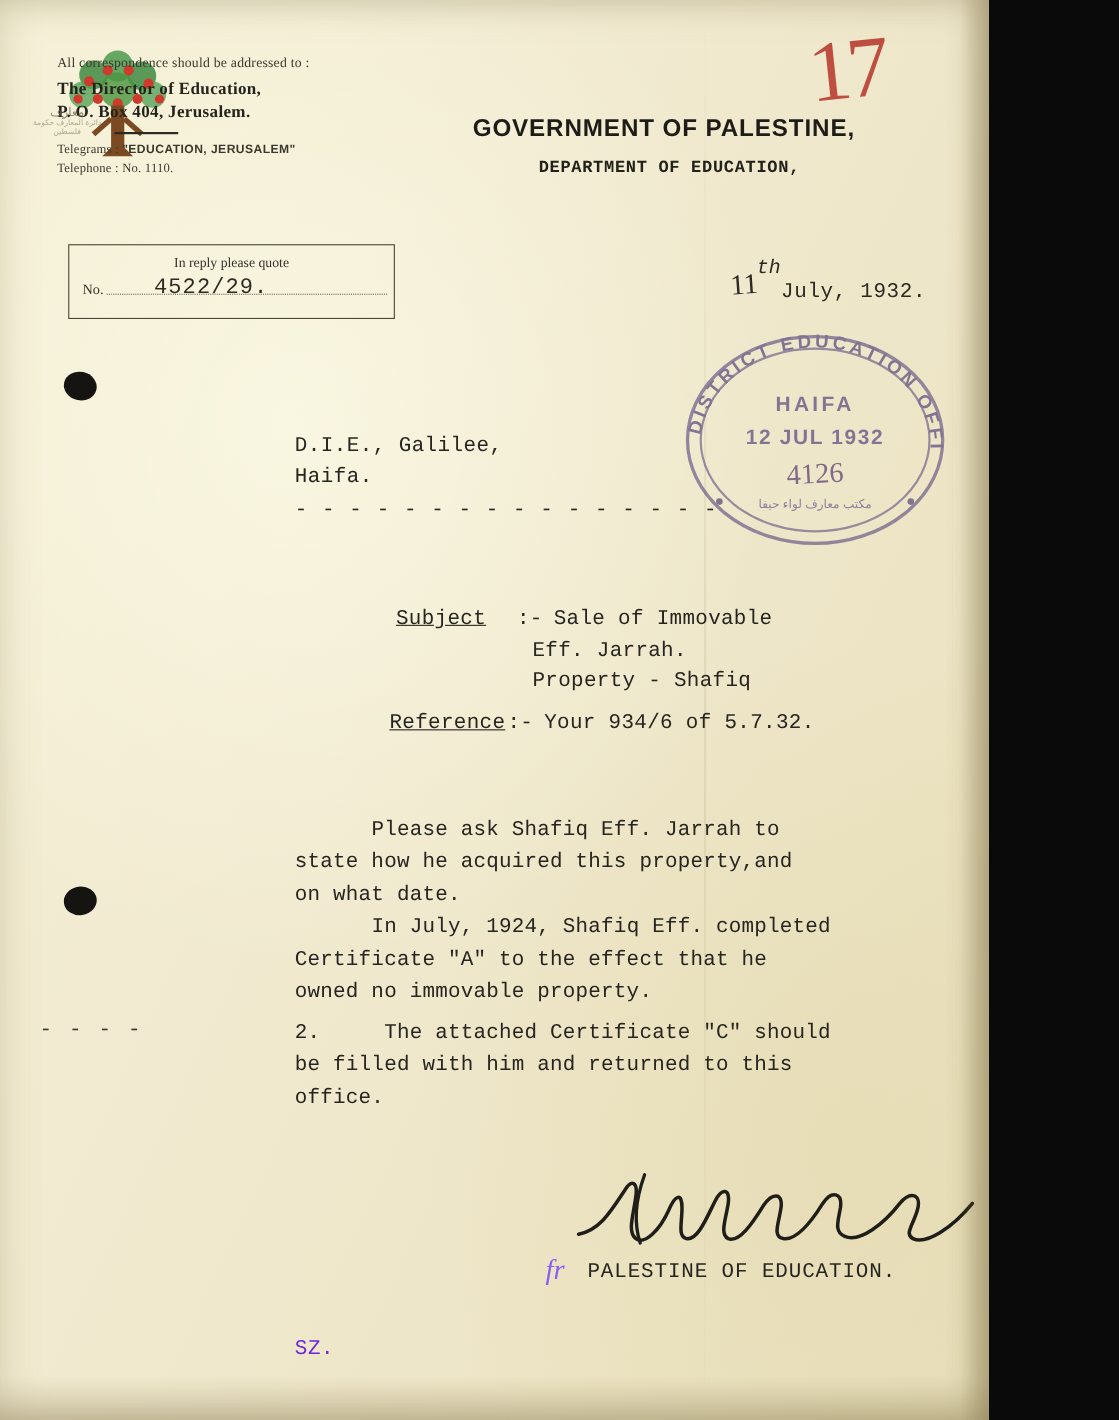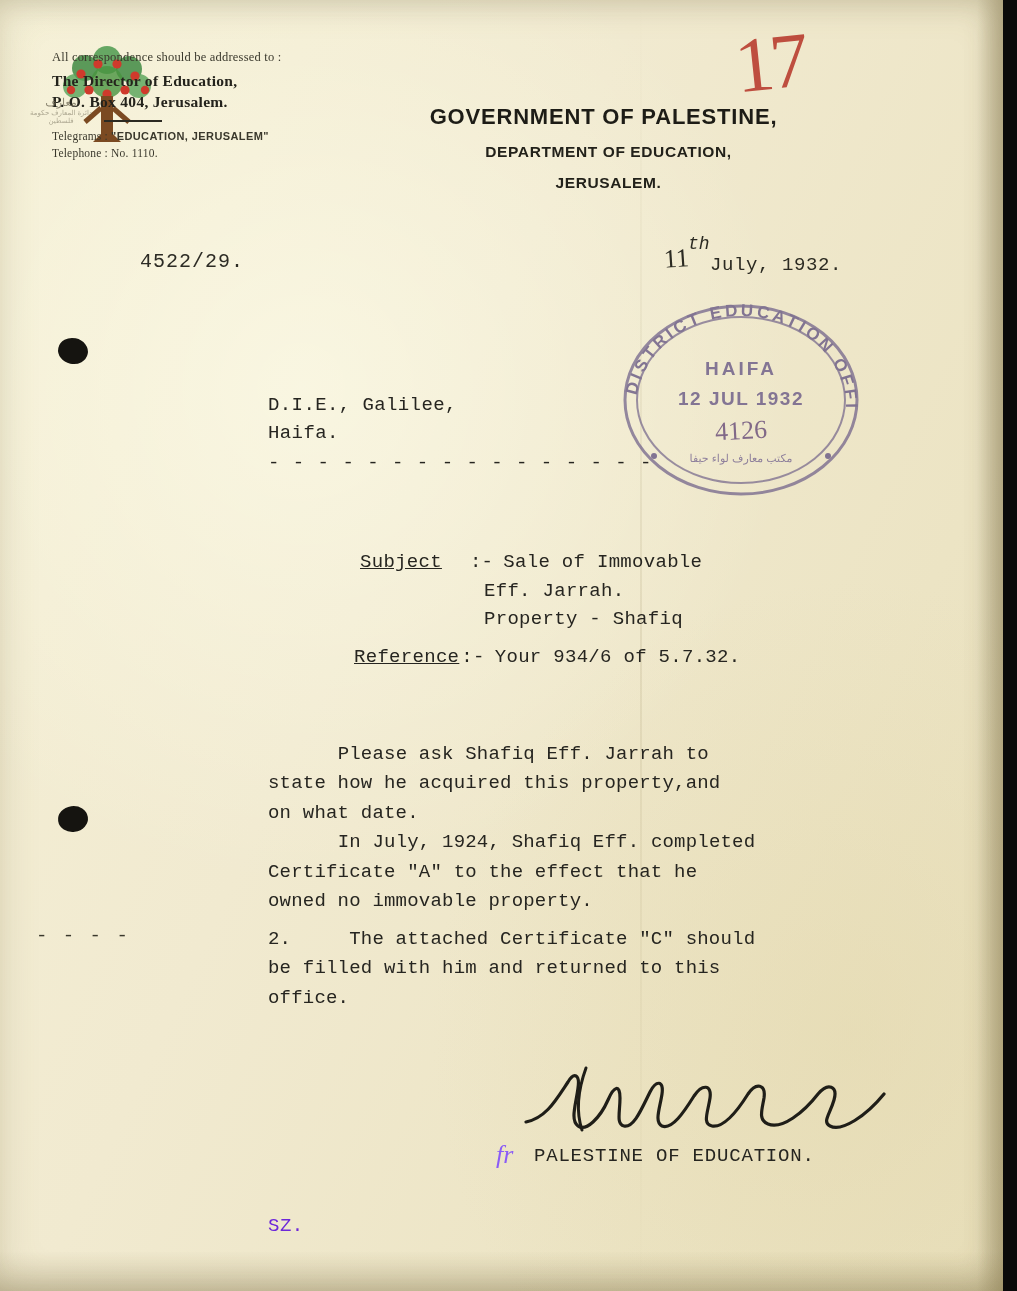--- a/index.html
+++ b/index.html
@@ -5,21 +5,21 @@
   html, body {
     margin: 0;
     padding: 0;
     background: #0a0a0a;
   }
   body {
     font-family: "Liberation Sans", sans-serif;
   }
   .page {
     position: relative;
-    width: 1003px;
+    width: 899px;
     height: 1291px;
     background: #f2eccf;
     overflow: hidden;
   }
   
   .paper-tone {
     position: absolute;
     inset: 0;
     background:
       radial-gradient(ellipse 70% 55% at 30% 30%, rgba(255,255,238,0.55), rgba(255,255,238,0) 70%),
@@ -161,21 +161,21 @@
   }
   .gov-title {
     font-family: "Liberation Sans", sans-serif;
     font-weight: bold;
     font-size: 22px;
     letter-spacing: .8px;
     color: #1d1c16;
     margin-left: 190px;
   }
   .gov-sub1 {
-    font-family: Liberation Sans, sans-serif;
+    font-family: Liberation Mono, monospace;
     font-weight: bold;
     font-size: 15.5px;
     letter-spacing: .6px;
     color: #22211a;
     margin-top: 13px;
     margin-left: 200px;
   }
   .gov-sub2 {
     font-family: "Liberation Sans", sans-serif;
     font-weight: bold;
@@ -466,23 +466,29 @@
   <div class="arabic">
     <div>معارف</div>
     <div class="a2">دائرة المعارف حكومة فلسطين</div>
   </div>
 
   <div class="hand17">17</div>
 
   <div class="gov-head">
     <div class="gov-title">GOVERNMENT OF PALESTINE,</div>
     <div class="gov-sub1">DEPARTMENT OF EDUCATION,</div>
-    <div class="gov-sub2">JERUSALEM.</div>
-  </div>
-
+  </div>
+
+  <div class="quote-box">
+    <div class="qtitle">In reply please quote</div>
+    <div class="qrow">
+      <div class="qno">No.</div>
+      <div class="qdots"></div>
+    </div>
+  </div>
   <div class="quote-num">4522/29.</div>
 
   <div class="date-hand">11</div>
   <div class="date-sup">th</div>
   <div class="date-text">July, 1932.</div>
 
   <div class="stamp">
     <svg class="sv" viewBox="0 0 254 200" width="254" height="200">
       <defs>
         <path id="arcTop" d="M 22 108 A 105 92 0 0 1 232 108"></path>

